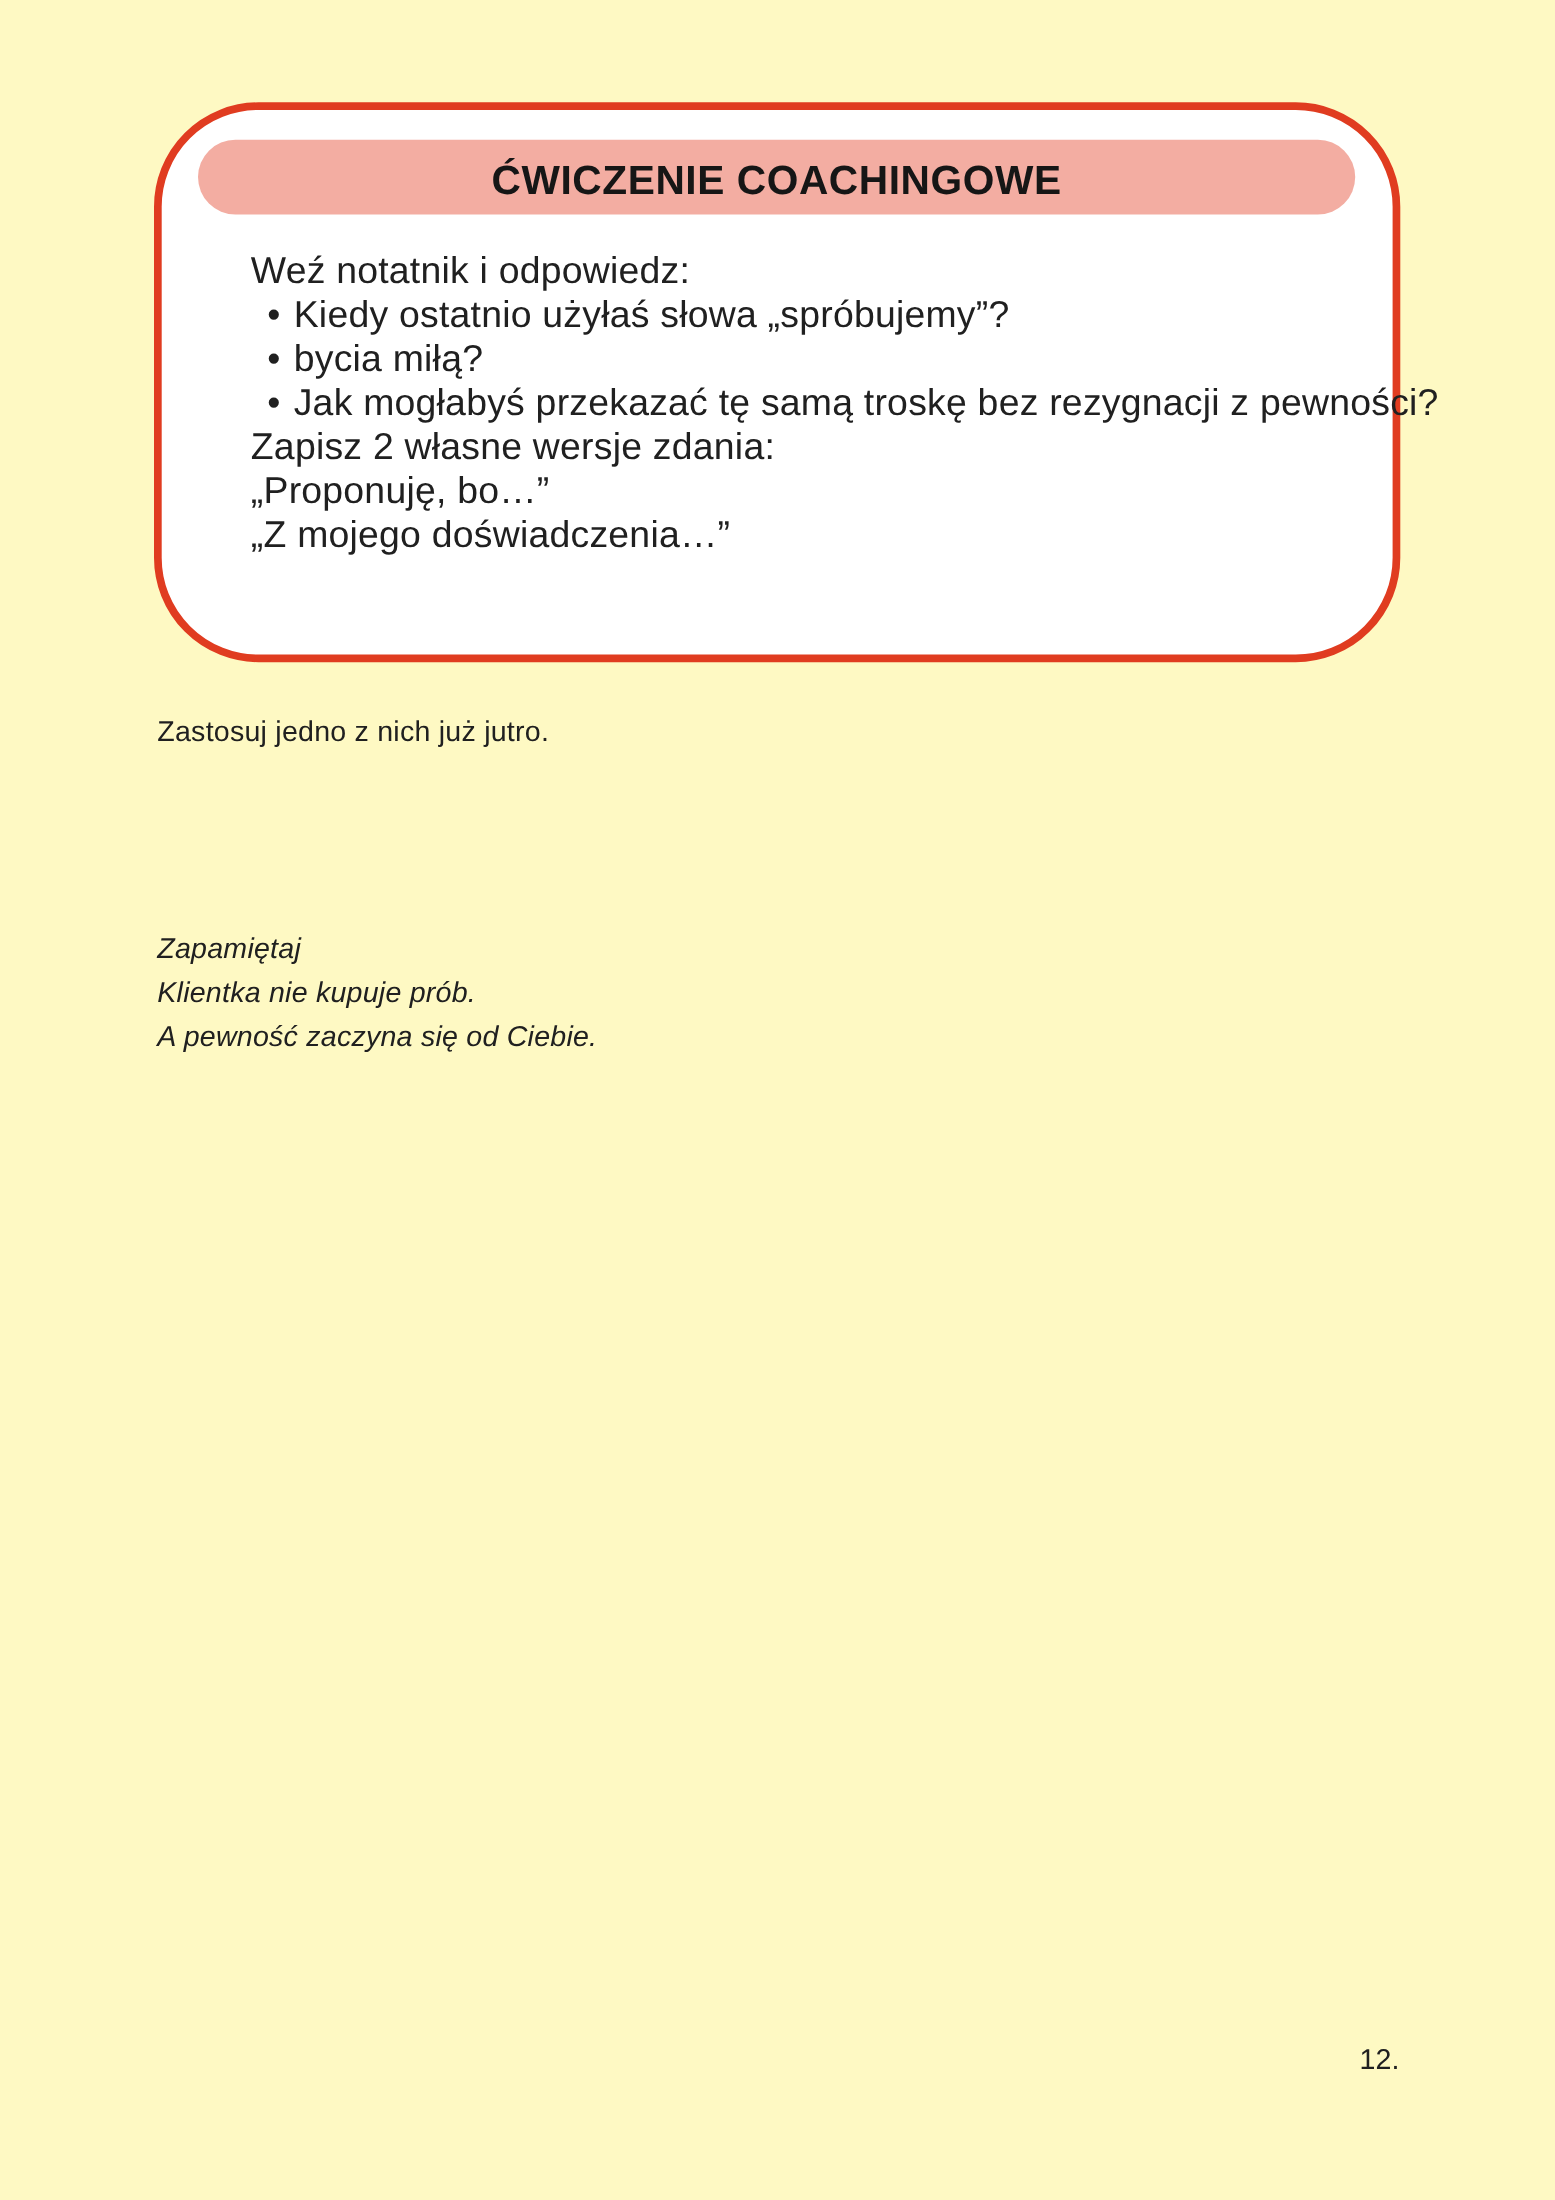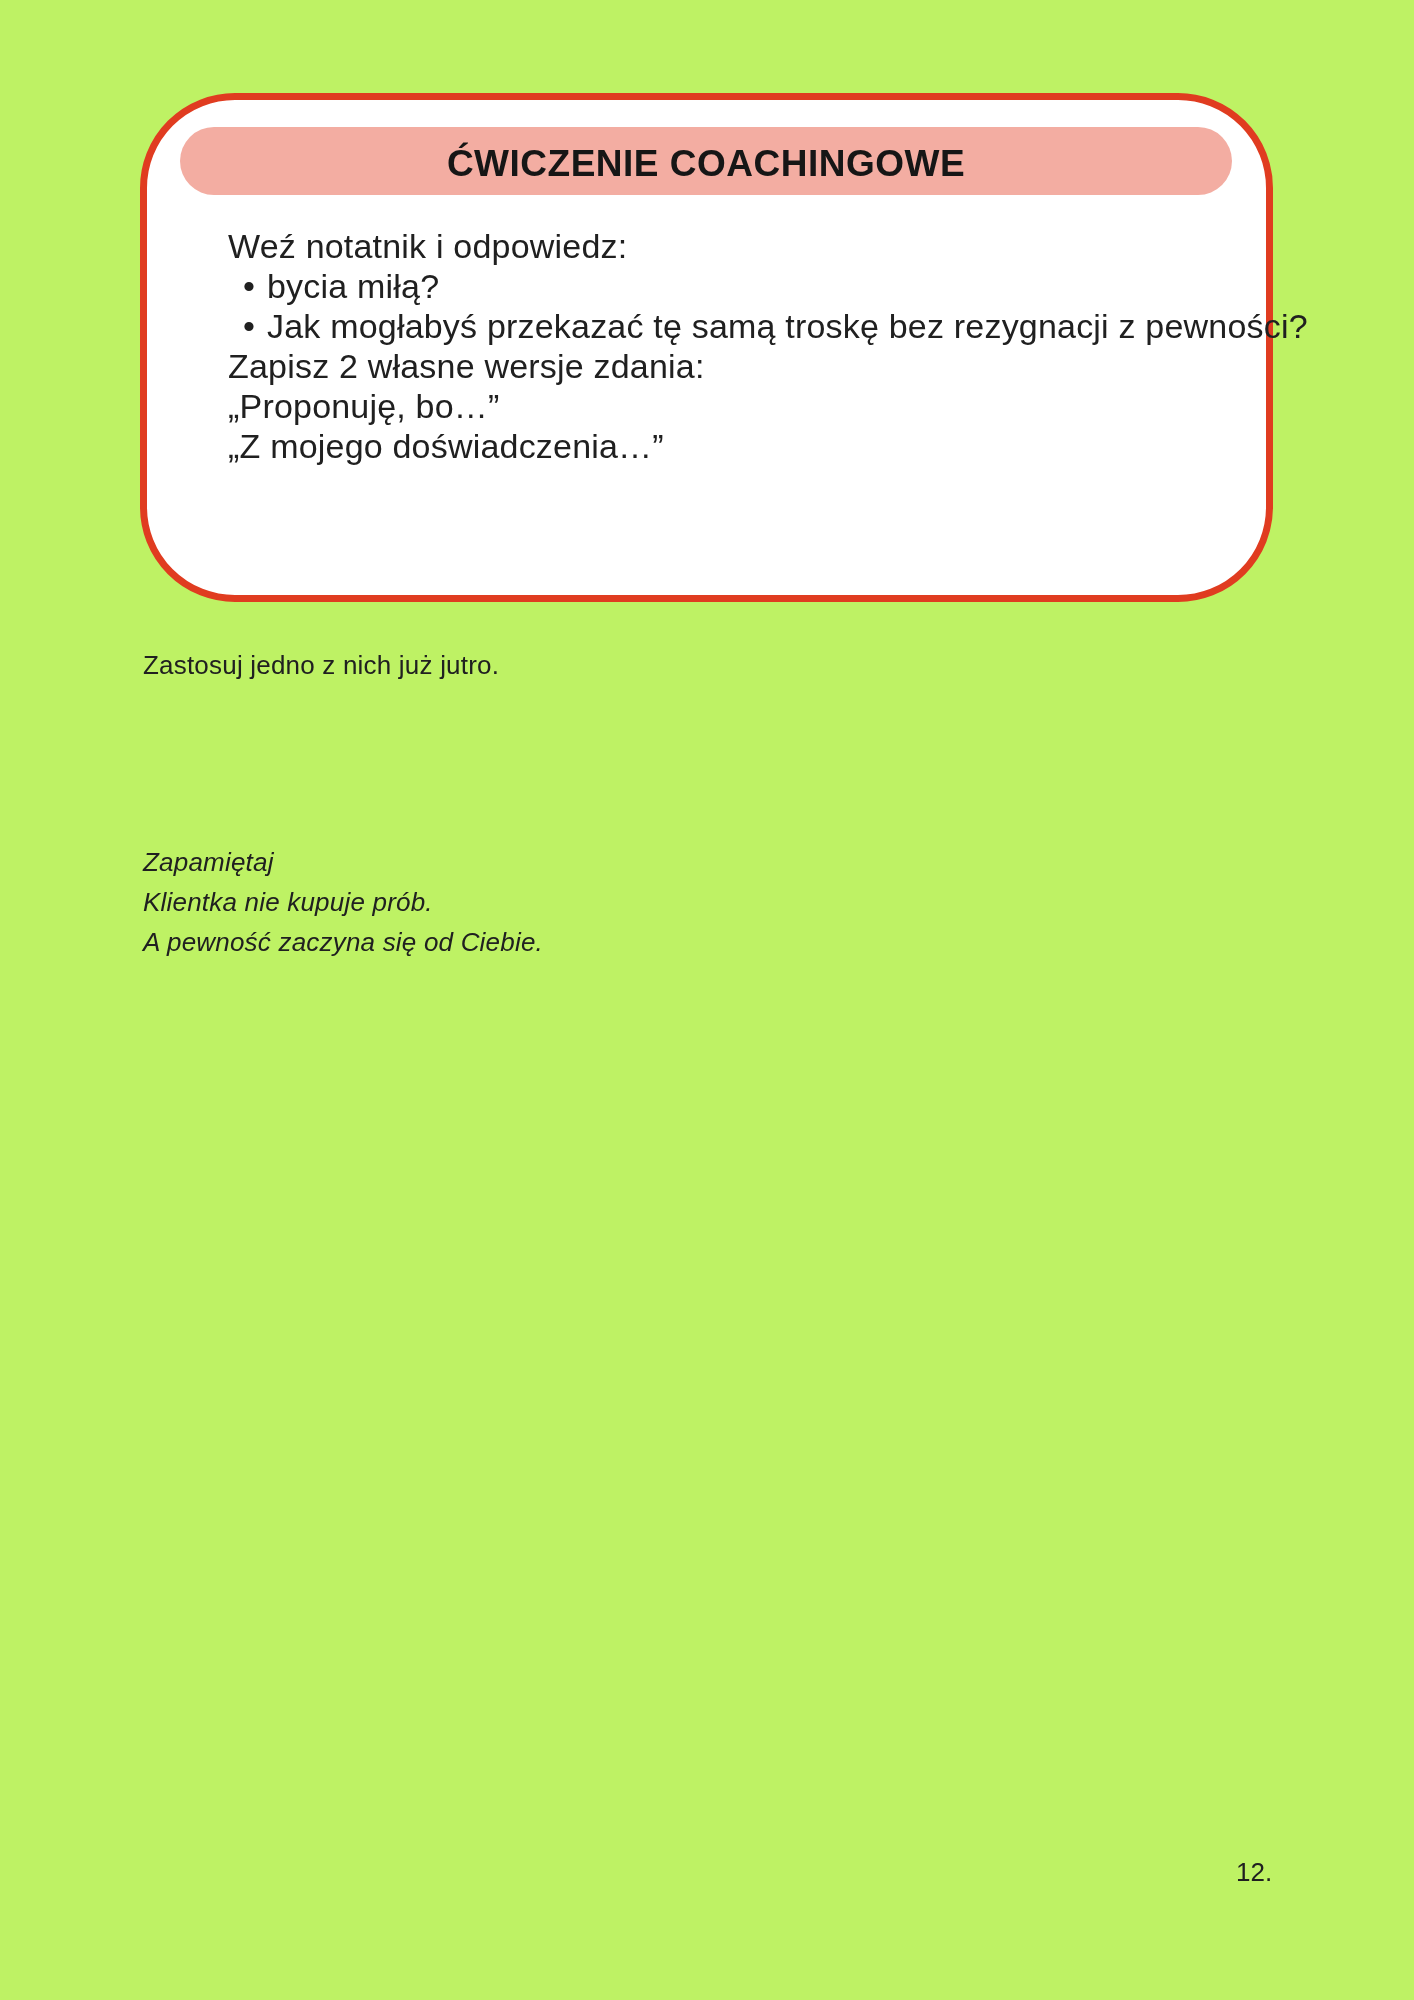--- a/index.html
+++ b/index.html
@@ -1,20 +1,20 @@
 <!DOCTYPE html>
 <html style="--accent-border: #E03C20; --header-pill: #F3ADA2; --text-color: #202020;"><head>
 <meta charset="utf-8">
 <style>
   html, body { margin: 0; padding: 0; background: #ffffff; }
   .page {
     position: relative;
     width: 1414px;
     height: 2000px;
-    background: #bef264;
+    background: #fef9c3;
     font-family: "Liberation Sans", sans-serif;
     color: var(--text-color, #202020);
     overflow: hidden;
     text-decoration: underline;
   }
   .exercise-box {
     position: absolute;
     left: 140px;
     top: 93px;
     width: 1133px;
@@ -91,20 +91,23 @@
   <div class="exercise-box">
     <div class="pill">
       <span class="pill-title">ĆWICZENIE COACHINGOWE</span>
     </div>
 
     <div class="box-content">
       <span class="line">Weź notatnik i odpowiedz:</span>
 
       <ul class="bullets">
         <li>
+          <span class="line">Kiedy ostatnio użyłaś słowa „spróbujemy”?</span>
+        </li>
+        <li>
           <span class="line">bycia miłą?</span>
         </li>
         <li>
           <span class="line">Jak mogłabyś przekazać tę samą troskę bez rezygnacji z pewności?</span>
         </li>
       </ul>
 
       <span class="line">Zapisz 2 własne wersje zdania:</span>
       <span class="line">„Proponuję, bo…”</span>
       <span class="line">„Z mojego doświadczenia…”</span>

